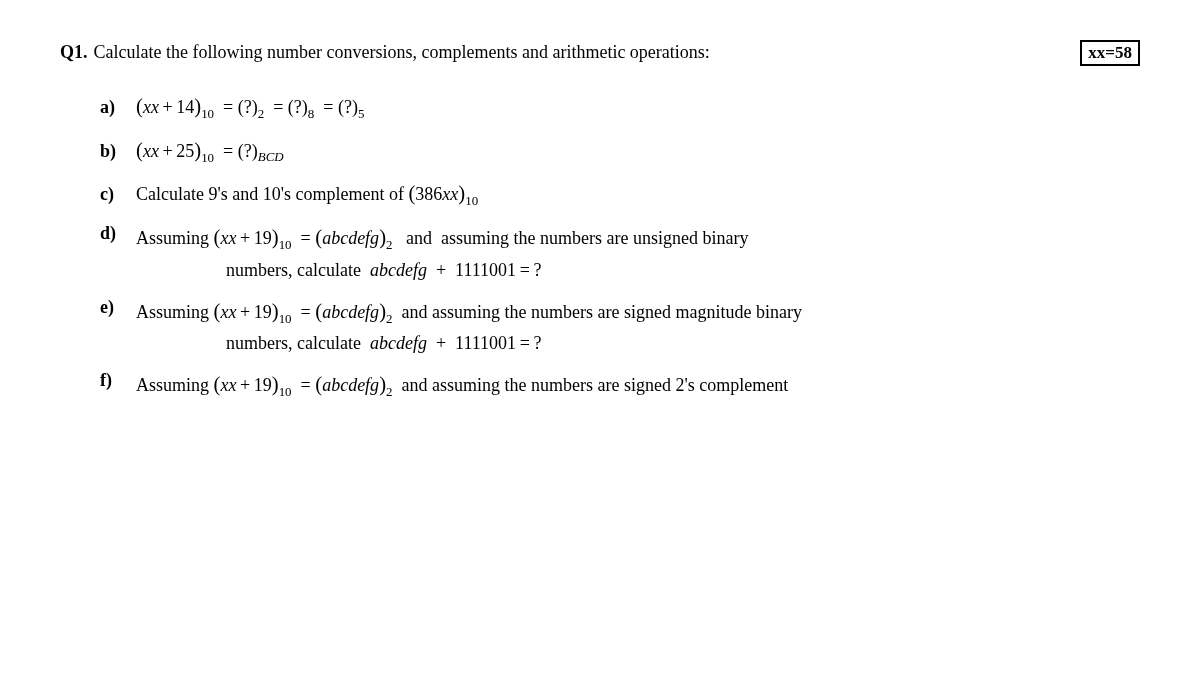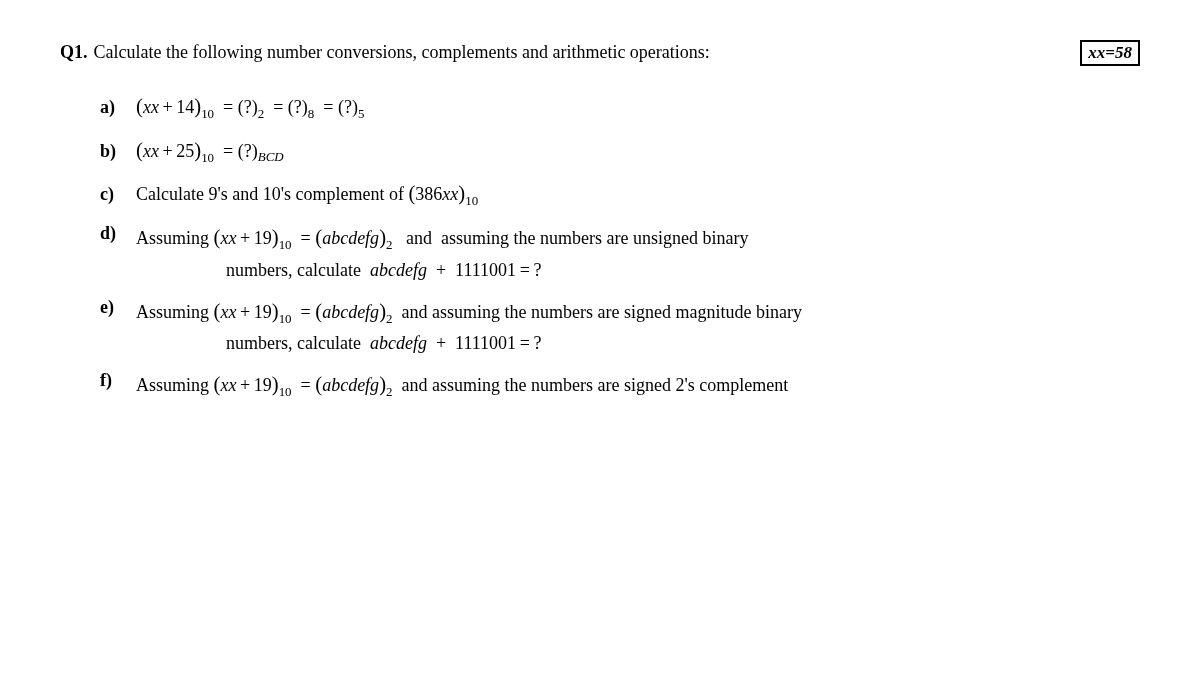--- a/index.html
+++ b/index.html
@@ -41,21 +41,20 @@
       flex: 1;
     }
 
     .xx-box {
       display: inline-block;
       border: 2px solid #000;
       padding: 1px 6px;
       font-size: 17px;
       font-weight: bold;
       margin-left: 8px;
-      font-style: italic;
     }
 
     .parts-list {
       list-style: none;
       padding-left: 40px;
     }
 
     .part-item {
       display: flex;
       align-items: baseline;

